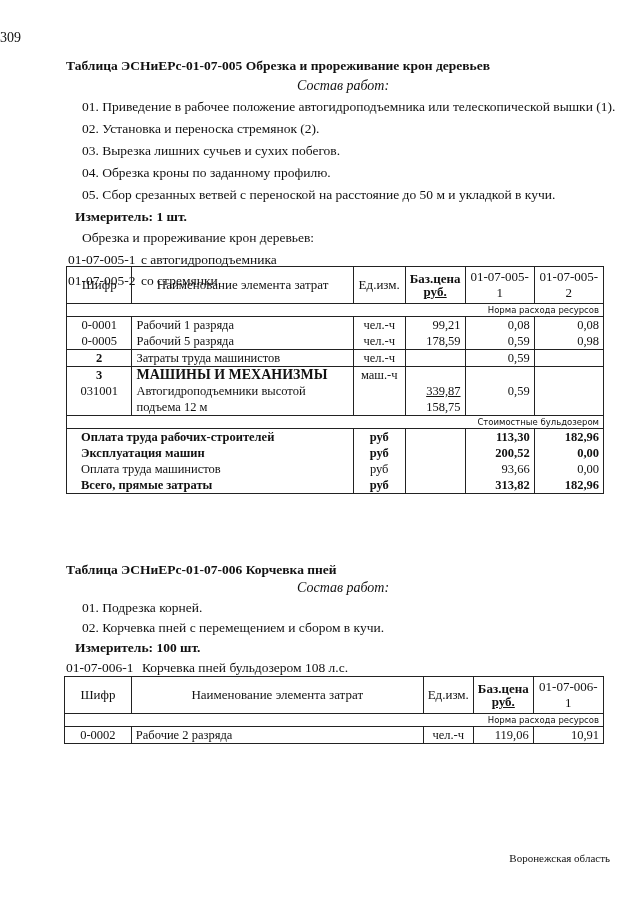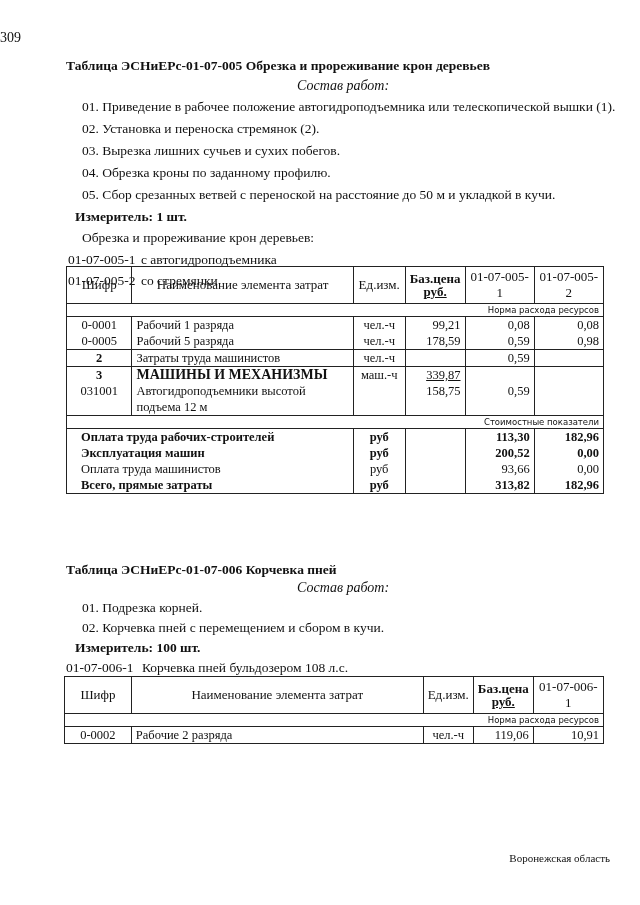--- a/index.html
+++ b/index.html
@@ -89,29 +89,29 @@
     <td class="c" style="vertical-align:top">
       <div class="bold">3</div>
       <div>031001</div>
     </td>
     <td style="vertical-align:top">
       <div class="bold" style="font-size:14px">МАШИНЫ И МЕХАНИЗМЫ</div>
       <div>Автогидроподъемники высотой</div>
       <div>подъема 12 м</div>
     </td>
     <td class="c" style="vertical-align:top;">маш.-ч</td>
-    <td class="r" style="vertical-align:top;">
+    <td class="r" style="vertical-align:top;padding-top:16px">
       <div class="u">339,87</div>
       <div>158,75</div>
     </td>
     <td class="r" style="vertical-align:top;padding-top:16px">0,59</td>
     <td class="r"></td>
   </tr>
   <tr>
-    <td colspan="6" class="sub">Стоимостные показатели</td>
+    <td colspan="6" class="sub">Стоимостные бульдозером</td>
   </tr>
   <tr>
     <td colspan="2" class="bold" style="border-bottom:none;padding-left:14px">Оплата труда рабочих-строителей</td>
     <td class="c bold" style="border-bottom:none">руб</td>
     <td style="border-bottom:none"></td>
     <td class="r bold" style="border-bottom:none">113,30</td>
     <td class="r bold" style="border-bottom:none">182,96</td>
   </tr>
   <tr>
     <td colspan="2" class="bold" style="border-top:none;border-bottom:none;padding-left:14px">Эксплуатация машин</td>

